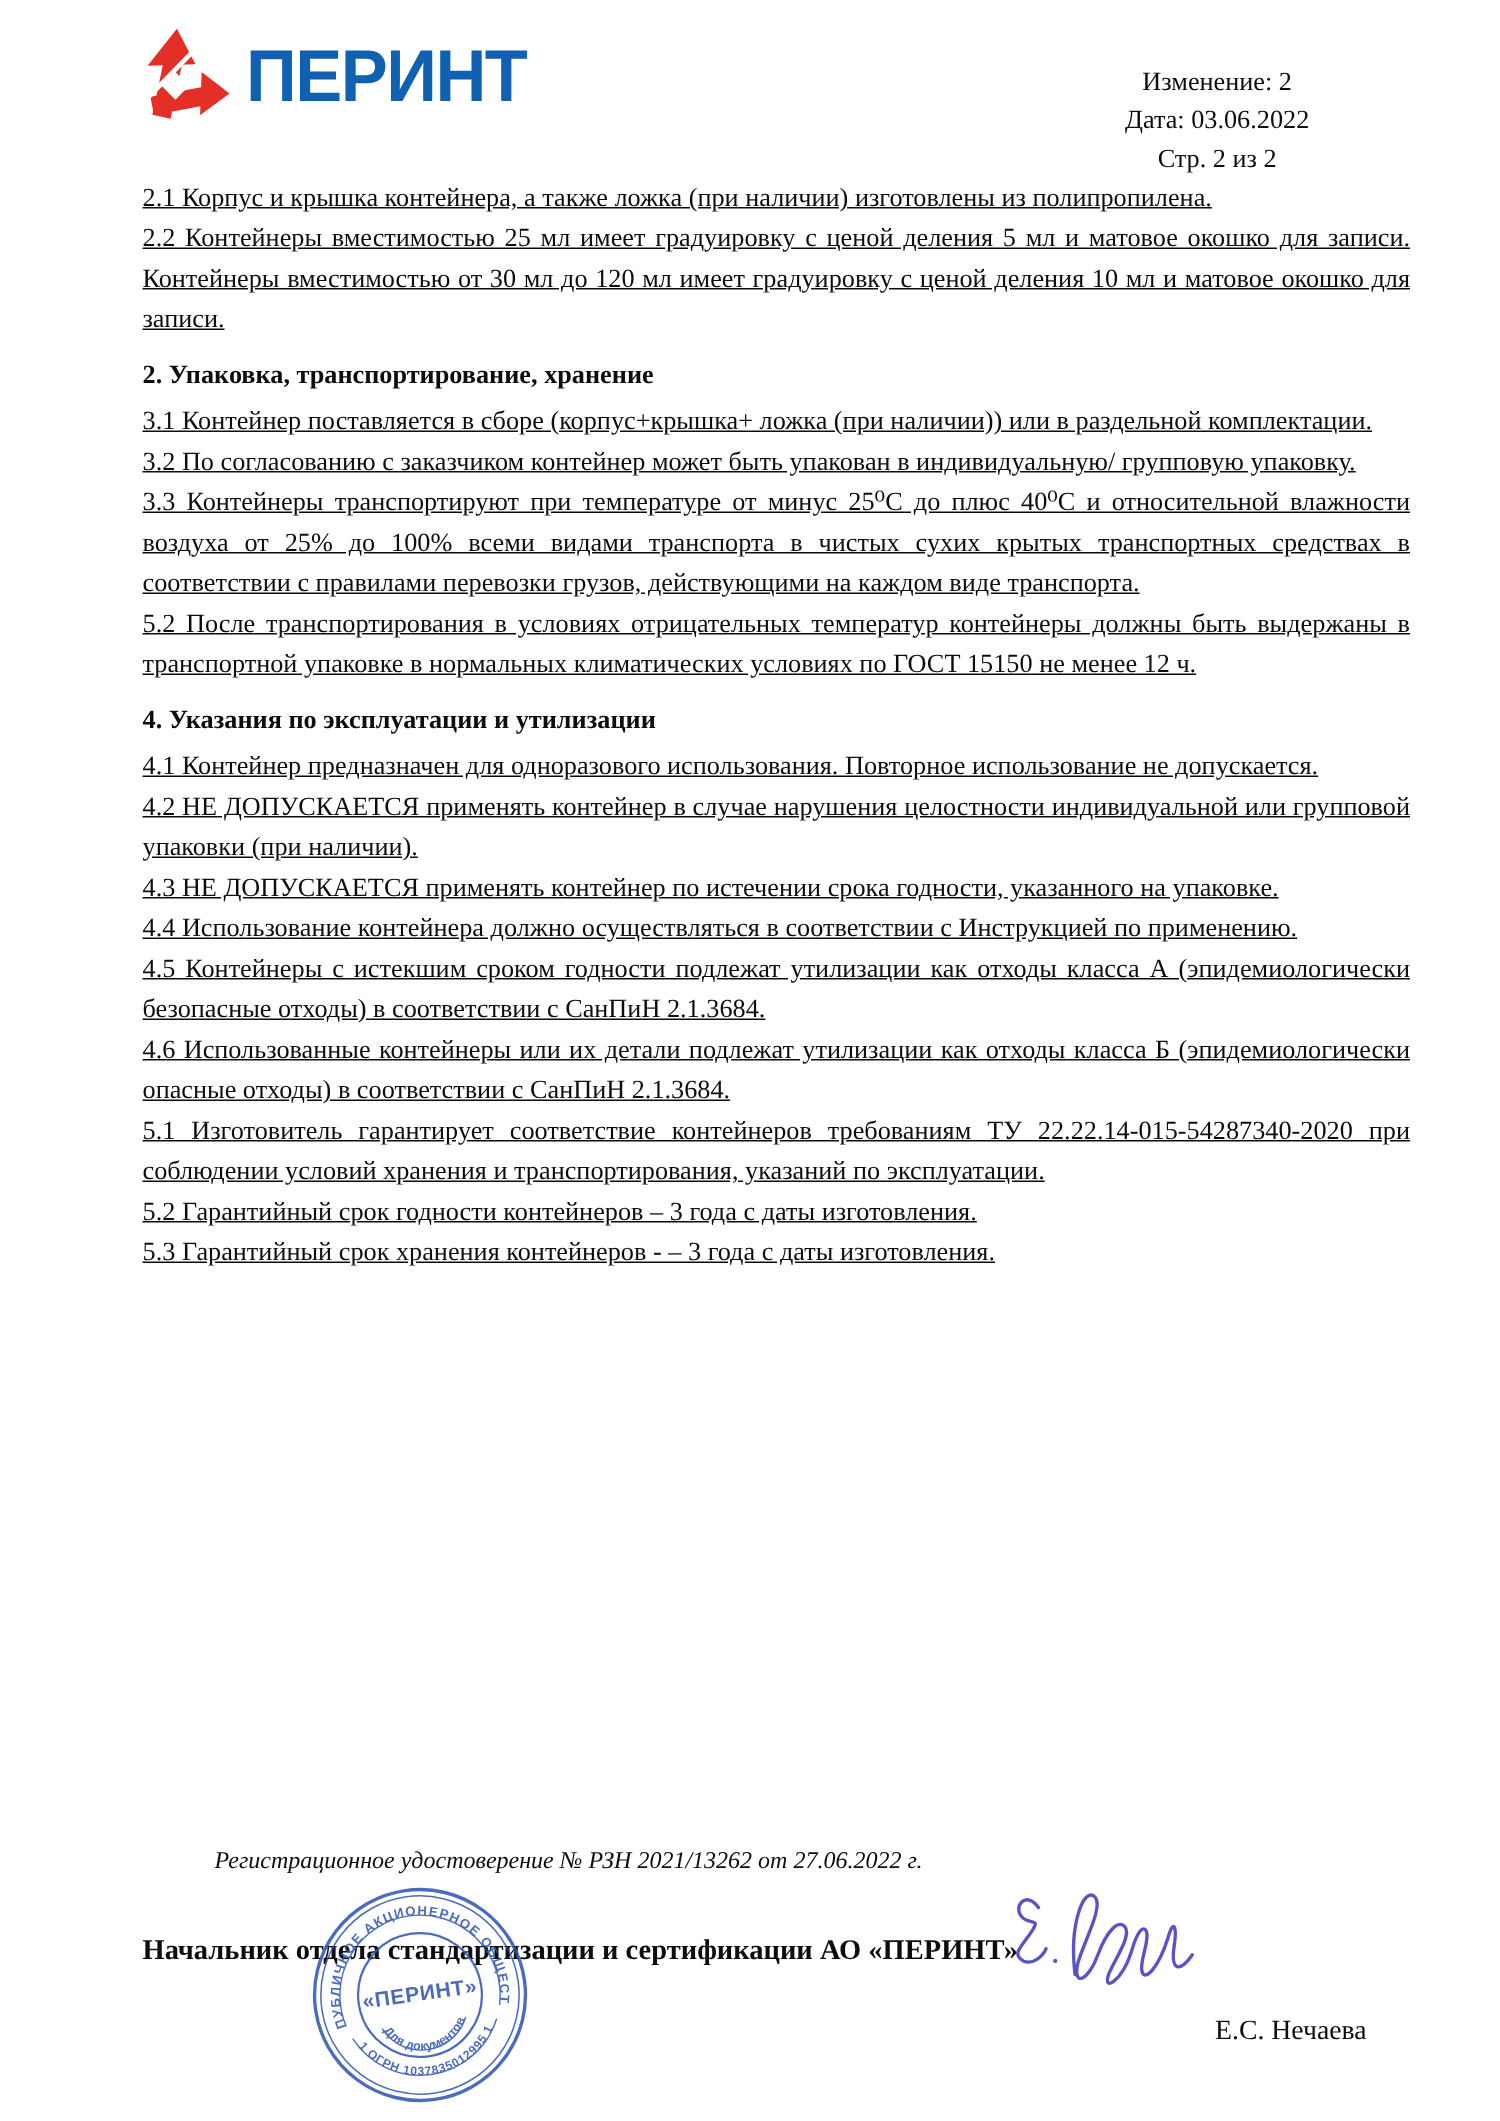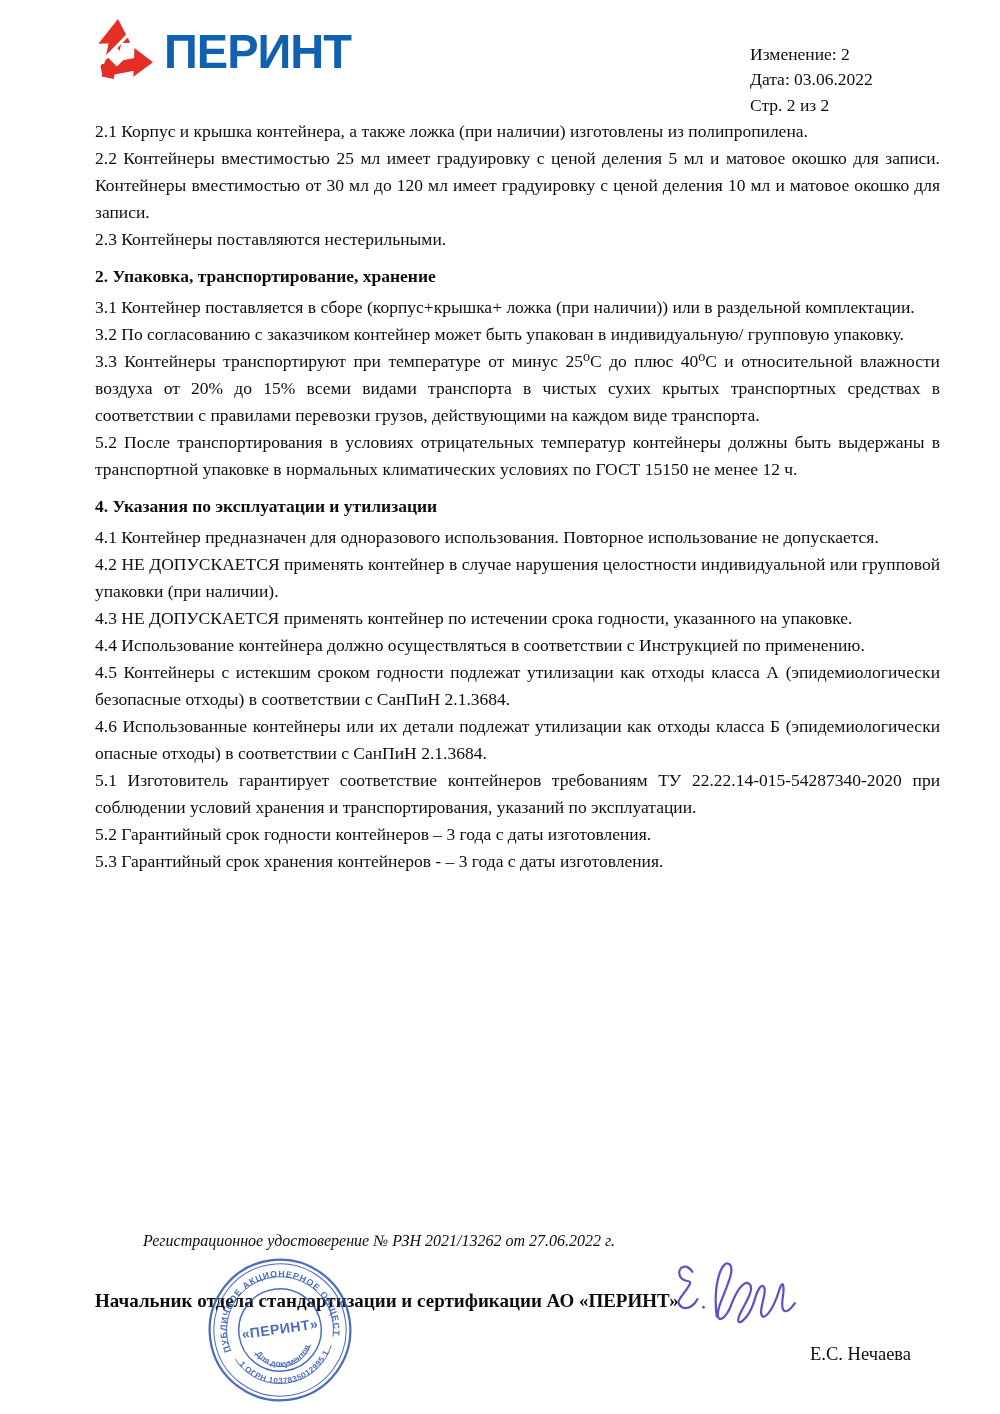--- a/index.html
+++ b/index.html
@@ -21,27 +21,28 @@
     font-size:47px;
     letter-spacing:-1px;
     color:var(--logo-blue,#1061b0);
     line-height:1;
     transform:scaleY(1.04);
   }
   .doc-meta{
     position:absolute;left:750px;top:42px;
     font-size:17.5px;line-height:1.45;
     white-space:nowrap;
+    text-align:center;
   }
   
   .content{
     position:absolute;left:95px;top:118px;width:845px;
     font-size:17.5px;line-height:27px;
   }
-  .content p{margin:0;text-align:justify;}
+  .content p{margin:0;text-align:justify;text-decoration:underline;}
   .content h3{
     margin:10px 0 4px 0;
     font-size:17.5px;line-height:27px;font-weight:bold;
   }
   
   .reg-line{
     position:absolute;left:143px;top:1232px;
     font-style:italic;font-size:16px;white-space:nowrap;
   }
   .signer-title{
@@ -86,25 +87,24 @@
 
   <div class="doc-meta">
     <div>Изменение: 2</div>
     <div>Дата: 03.06.2022</div>
     <div>Стр. 2 из 2</div>
   </div>
 
   <div class="content">
     <p>2.1 Корпус и крышка контейнера, а также ложка (при наличии) изготовлены из полипропилена.</p>
     <p>2.2 Контейнеры вместимостью 25 мл имеет градуировку с ценой деления 5 мл и матовое окошко для записи. Контейнеры вместимостью от 30 мл до 120 мл имеет градуировку с ценой деления 10 мл и матовое окошко для записи.</p>
-    <p>2.3 Контейнеры поставляются нестерильными.</p>
     <h3>2. Упаковка, транспортирование, хранение</h3>
     <p>3.1 Контейнер поставляется в сборе (корпус+крышка+ ложка (при наличии)) или в раздельной комплектации.</p>
     <p>3.2 По согласованию с заказчиком контейнер может быть упакован в индивидуальную/ групповую упаковку.</p>
-    <p>3.3 Контейнеры транспортируют при температуре от минус 25⁰С до плюс 40⁰С и относительной влажности воздуха от 20% до 15% всеми видами транспорта в чистых сухих крытых транспортных средствах в соответствии с правилами перевозки грузов, действующими на каждом виде транспорта.</p>
+    <p>3.3 Контейнеры транспортируют при температуре от минус 25⁰С до плюс 40⁰С и относительной влажности воздуха от 25% до 100% всеми видами транспорта в чистых сухих крытых транспортных средствах в соответствии с правилами перевозки грузов, действующими на каждом виде транспорта.</p>
     <p>5.2 После транспортирования в условиях отрицательных температур контейнеры должны быть выдержаны в транспортной упаковке в нормальных климатических условиях по ГОСТ 15150 не менее 12 ч.</p>
     <h3>4. Указания по эксплуатации и утилизации</h3>
     <p>4.1 Контейнер предназначен для одноразового использования. Повторное использование не допускается.</p>
     <p>4.2 НЕ ДОПУСКАЕТСЯ применять контейнер в случае нарушения целостности индивидуальной или групповой упаковки (при наличии).</p>
     <p>4.3 НЕ ДОПУСКАЕТСЯ применять контейнер по истечении срока годности, указанного на упаковке.</p>
     <p>4.4 Использование контейнера должно осуществляться в соответствии с Инструкцией по применению.</p>
     <p>4.5 Контейнеры с истекшим сроком годности подлежат утилизации как отходы класса А (эпидемиологически безопасные отходы) в соответствии с СанПиН 2.1.3684.</p>
     <p>4.6 Использованные контейнеры или их детали подлежат утилизации как отходы класса Б (эпидемиологически опасные отходы) в соответствии с СанПиН 2.1.3684.</p>
     <p>5.1 Изготовитель гарантирует соответствие контейнеров требованиям ТУ 22.22.14-015-54287340-2020 при соблюдении условий хранения и транспортирования, указаний по эксплуатации.</p>
     <p>5.2 Гарантийный срок годности контейнеров – 3 года с даты изготовления.</p>

